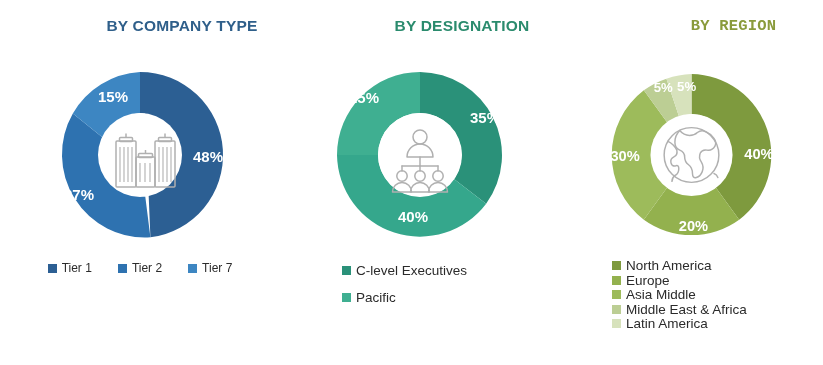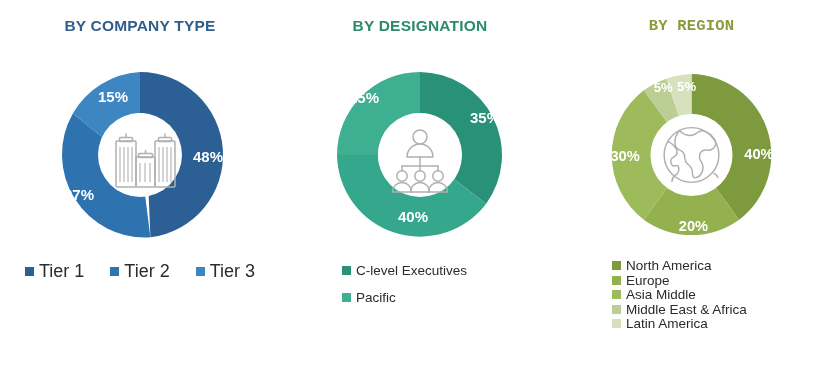--- a/index.html
+++ b/index.html
@@ -14,35 +14,36 @@
   #panel-company{left:0;width:280px;}
   #panel-designation{left:280px;width:280px;}
   #panel-region{left:560px;width:263px;}
 
   .chart-title{
     position:absolute;top:17px;left:0;width:100%;
     text-align:center;
     font-size:15.5px;font-weight:bold;
     letter-spacing:.2px;
     white-space:nowrap;
+    padding-left:42px;
   }
   #title-company{color:#2f5f8a;}
   #title-designation{color:#2a8b6d;}
   #title-region{color:#8a9b3c;font-family:Liberation Mono, monospace;}
 
   .donut-wrap{position:absolute;top:45px;left:0;width:100%;height:220px;}
   .donut{display:block;margin:0 auto;}
 
   .legend{position:absolute;left:0;width:100%;}
   #legend-company{top:262px;display:flex;justify-content:center;gap:26px;}
   #legend-designation{top:264px;padding-left:62px;display:flex;flex-direction:column;gap:13px;}
   #legend-region{top:259px;padding-left:52px;display:flex;flex-direction:column;gap:1px;}
 
   .legend-item{display:flex;align-items:center;gap:5px;font-size:13.5px;color:#2b2b2b;white-space:nowrap;}
-  #legend-company .legend-item{font-size:18px;}
+  #legend-company .legend-item{font-size:12px;}
   #legend-designation .legend-item{font-size:13.5px;}
   #legend-region .legend-item{font-size:13.5px;}
   .swatch{width:9px;height:9px;flex:none;display:inline-block;}
   .legend-label{line-height:1;}
 
   .pct{
     font-size:15px;font-weight:bold;fill:#ffffff;
     font-family:"Liberation Sans", sans-serif;
     paint-order:stroke;
   }
@@ -103,21 +104,21 @@
       <div class="legend-item">
         <span class="swatch" style="background:#2C5F93"></span>
         <span class="legend-label">Tier 1</span>
       </div>
       <div class="legend-item">
         <span class="swatch" style="background:#2E72B0"></span>
         <span class="legend-label">Tier 2</span>
       </div>
       <div class="legend-item">
         <span class="swatch" style="background:#3D86C2"></span>
-        <span class="legend-label">Tier 3</span>
+        <span class="legend-label">Tier 7</span>
       </div>
     </div>
   </div>
 
   <div class="panel" id="panel-designation">
     <div class="chart-title" id="title-designation">BY DESIGNATION</div>
 
     <div class="donut-wrap">
       <svg class="donut" width="220" height="220" viewBox="0 0 220 220">
 

